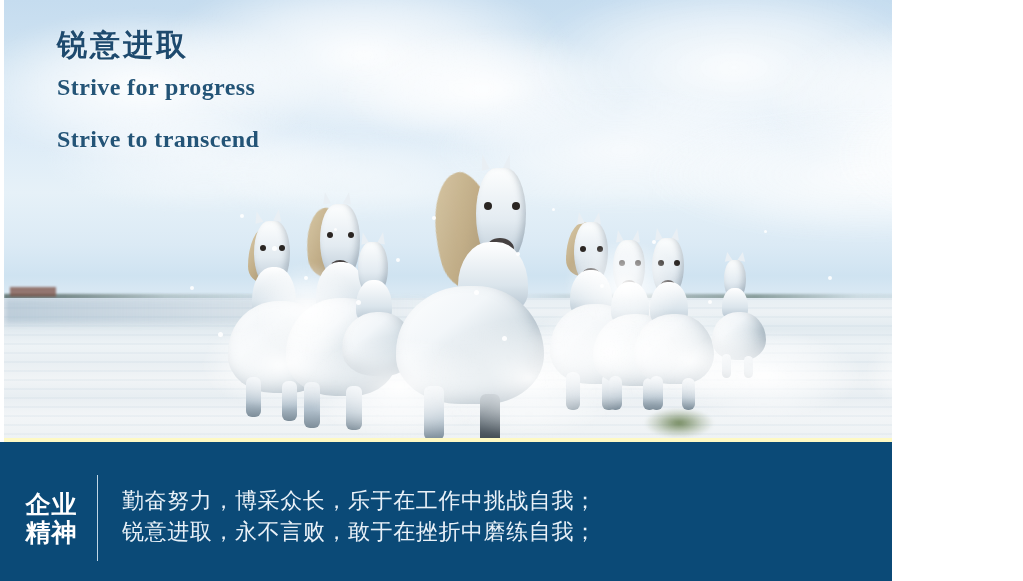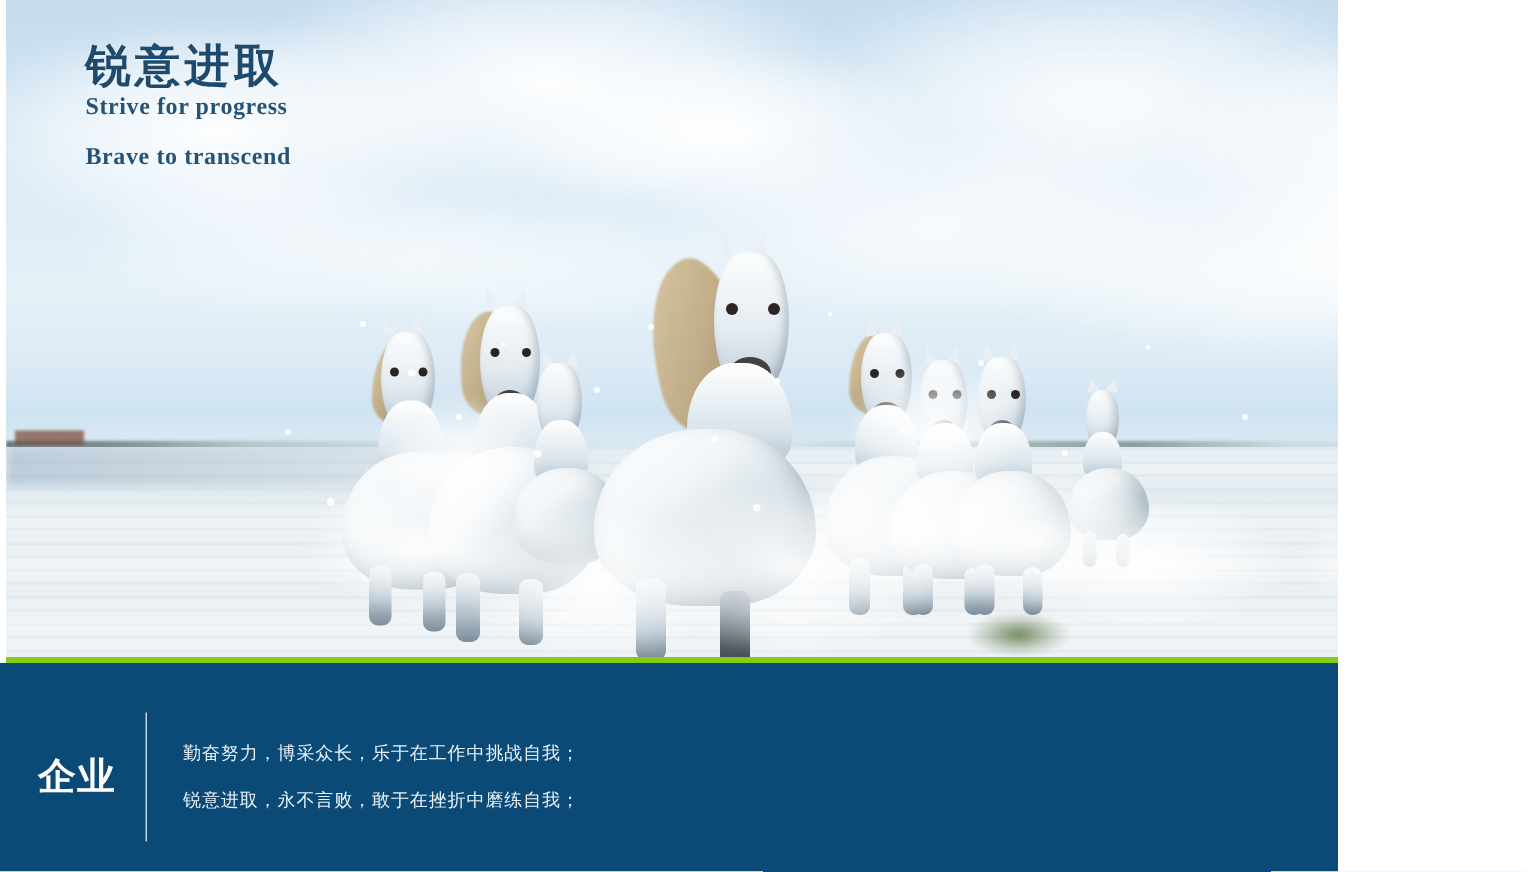--- a/index.html
+++ b/index.html
@@ -10,21 +10,21 @@
   }
   body {
     font-family: "Liberation Sans", sans-serif;
   }
 
   .page {
     position: relative;
     width: 892px;
     height: 581px;
     overflow: hidden;
-    background: #84cc16;
+    background: #fef9c3;
   }
 
   
   .hero {
     position: absolute;
     left: 4px;
     top: 0px;
     width: 1015px;
     height: 438px;
     overflow: hidden;
@@ -218,24 +218,24 @@
     font-family: "Liberation Serif", "DejaVu Serif", serif;
     font-weight: bold;
     font-size: 30px;
     letter-spacing: 3px;
     color: #1e4a6e;
     text-shadow: 0 1px 2px rgba(255,255,255,.55);
   }
   .hl-en {
     font-family: "Liberation Serif", "DejaVu Serif", serif;
     font-weight: bold;
-    font-size: 16px;
+    font-size: 24px;
     letter-spacing: .4px;
     color: #235477;
-    margin-top: 4px;
+    margin-top: 15px;
     text-shadow: 0 1px 2px rgba(255,255,255,.5);
   }
   .hl-gap { height: 13px; }
 
   
   .banner {
     position: absolute;
     left: 0;
     top: 442px;
     width: 1023px;
@@ -264,22 +264,22 @@
   }
   .banner-divider {
     width: 1px;
     height: 86px;
     background: rgba(225,238,248,.85);
     flex: 0 0 1px;
   }
   .banner-text {
     padding-left: 24px;
     color: #e9f1f8;
-    font-family: Liberation Sans, sans-serif;
-    font-size: 12px;
+    font-family: Liberation Mono, monospace;
+    font-size: 22px;
     line-height: 31px;
     letter-spacing: .6px;
   }
   .banner-text div { white-space: nowrap; }
 
   
   .edge-l, .edge-r, .edge-t {
     position: absolute;
     background: #ffffff;
     z-index: 15;
@@ -463,28 +463,29 @@
   </div>
 
   <div class="edge-l"></div>
   <div class="edge-r"></div>
   <div class="edge-t"></div>
 
   <div class="headline">
     <div class="hl-cn">锐意进取</div>
     <div class="hl-en">Strive for progress</div>
     <div class="hl-gap"></div>
-    <div class="hl-en">Brave to transcend</div>
+    <div class="hl-en">Strive to transcend</div>
   </div>
 
   <div class="banner">
     <div class="banner-inner">
 
       <div class="banner-label">
         <div>企业</div>
+        <div>精神</div>
       </div>
 
       <div class="banner-divider"></div>
 
       <div class="banner-text">
         <div>勤奋努力，博采众长，乐于在工作中挑战自我；</div>
         <div>锐意进取，永不言败，敢于在挫折中磨练自我；</div>
       </div>
 
     </div>

